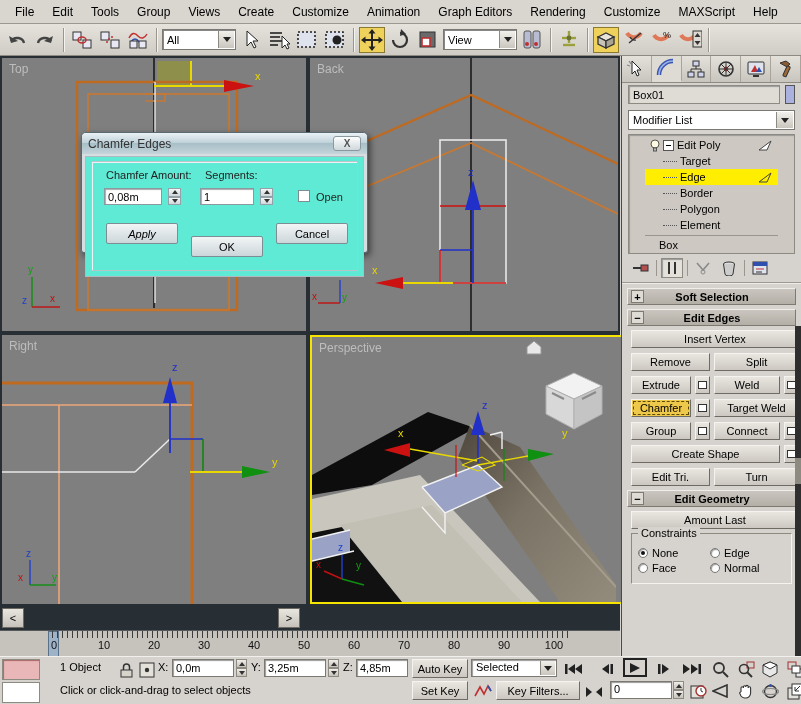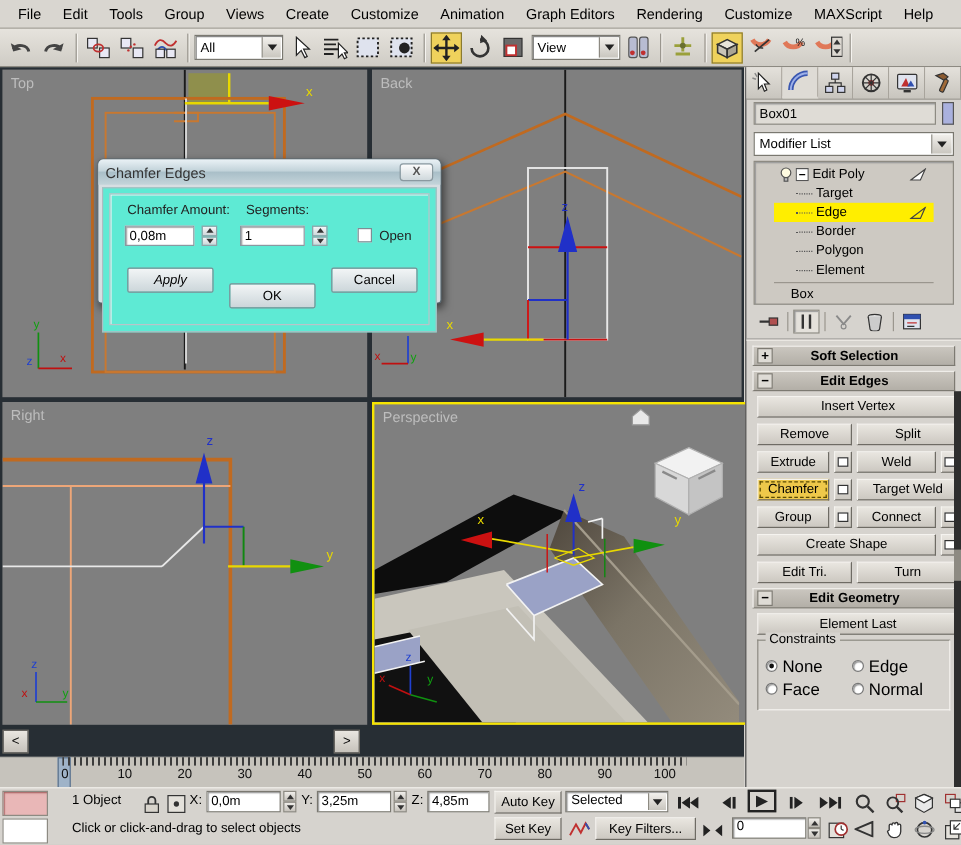--- a/index.html
+++ b/index.html
@@ -64,21 +64,21 @@
   .roll-hd .pm { width:13px; height:13px; margin:0 3px; border:1px solid #7d7a72; background:#dedbd5; display:flex; align-items:center; justify-content:center; font-weight:bold; font-size:11px; }
   .roll-hd .cap { flex:1; text-align:center; margin-right:18px; }
   .pbtn { background:linear-gradient(#e9e6e0,#ccc8c1); border:1px solid; border-color:#f5f3ef #6e6b64 #6e6b64 #f5f3ef; font-size:11px; display:flex; align-items:center; justify-content:center; height:18px; }
   .pbtn.small-sq { width:15px; }
   .pbtn.small-sq::after { content:""; width:7px; height:6px; border:1px solid #333; background:#fff; }
   .pbtn.hl { background:#eec84a; outline:1px dashed #5a4a00; outline-offset:-3px; }
   .btn-grid { margin:4px 9px; display:grid; grid-template-columns:60px 15px 66px 15px; gap:5px 4px; }
   #constraints { margin:4px 9px; border:1px solid; border-color:#8d8a82 #f5f3ef #f5f3ef #8d8a82; position:relative; padding:10px 6px 6px 6px; }
   #constraints legend { position:absolute; top:-7px; left:6px; background:#d6d3ce; padding:0 3px; font-size:11px; }
   .radio-row { display:flex; margin:3px 0; }
-  .radio { display:flex; align-items:center; gap:4px; width:72px; font-size:14px; }
+  .radio { display:flex; align-items:center; gap:4px; width:72px; font-size:11px; }
   .rdot { width:10px; height:10px; border-radius:50%; background:#fff; border:1px solid #777; box-shadow:inset 1px 1px 1px #999; position:relative; }
   .rdot.on::after { content:""; position:absolute; left:2px; top:2px; width:4px; height:4px; border-radius:50%; background:#111; }
   #cp-scroll { position:absolute; right:0; top:270px; width:6px; height:330px; background:#2e2e2e; }
   #cp-scroll .thumb { position:absolute; top:40%; left:0; width:6px; height:26px; background:#8d8a82; }
 
   
   #slider-row { position:absolute; left:0; top:550px; width:620px; height:24px; background:#272e34; }
   .sl-btn { position:absolute; top:2px; height:20px; background:linear-gradient(#e9e6e0,#c6c2bb); border:1px solid #6e6b64; display:flex; align-items:center; justify-content:center; font-size:11px; }
   #trackbar { position:absolute; left:0; top:574px; width:620px; height:26px; background:#c6c3bc; border-top:1px solid #55595c; }
   #ruler { position:absolute; left:44px; top:0; width:540px; height:26px;
@@ -651,21 +651,21 @@
       <span class="pbtn small-sq"></span>
       <span class="pbtn" style="grid-column:1/3">Edit Tri.</span>
       <span class="pbtn" style="grid-column:3/5">Turn</span>
     </div>
 
     <div class="roll-hd">
       <span class="pm">−</span>
       <span class="cap">Edit Geometry</span>
     </div>
     <div class="btn-grid" style="margin-bottom:2px">
-      <span class="pbtn" style="grid-column:1/5">Element Last</span>
+      <span class="pbtn" style="grid-column:1/5">Amount Last</span>
     </div>
     <fieldset id="constraints">
       <legend>Constraints</legend>
       <div class="radio-row">
         <span class="radio">
             <span class="rdot on"></span>
             <span>None</span>
           </span>
         <span class="radio">
             <span class="rdot"></span>

